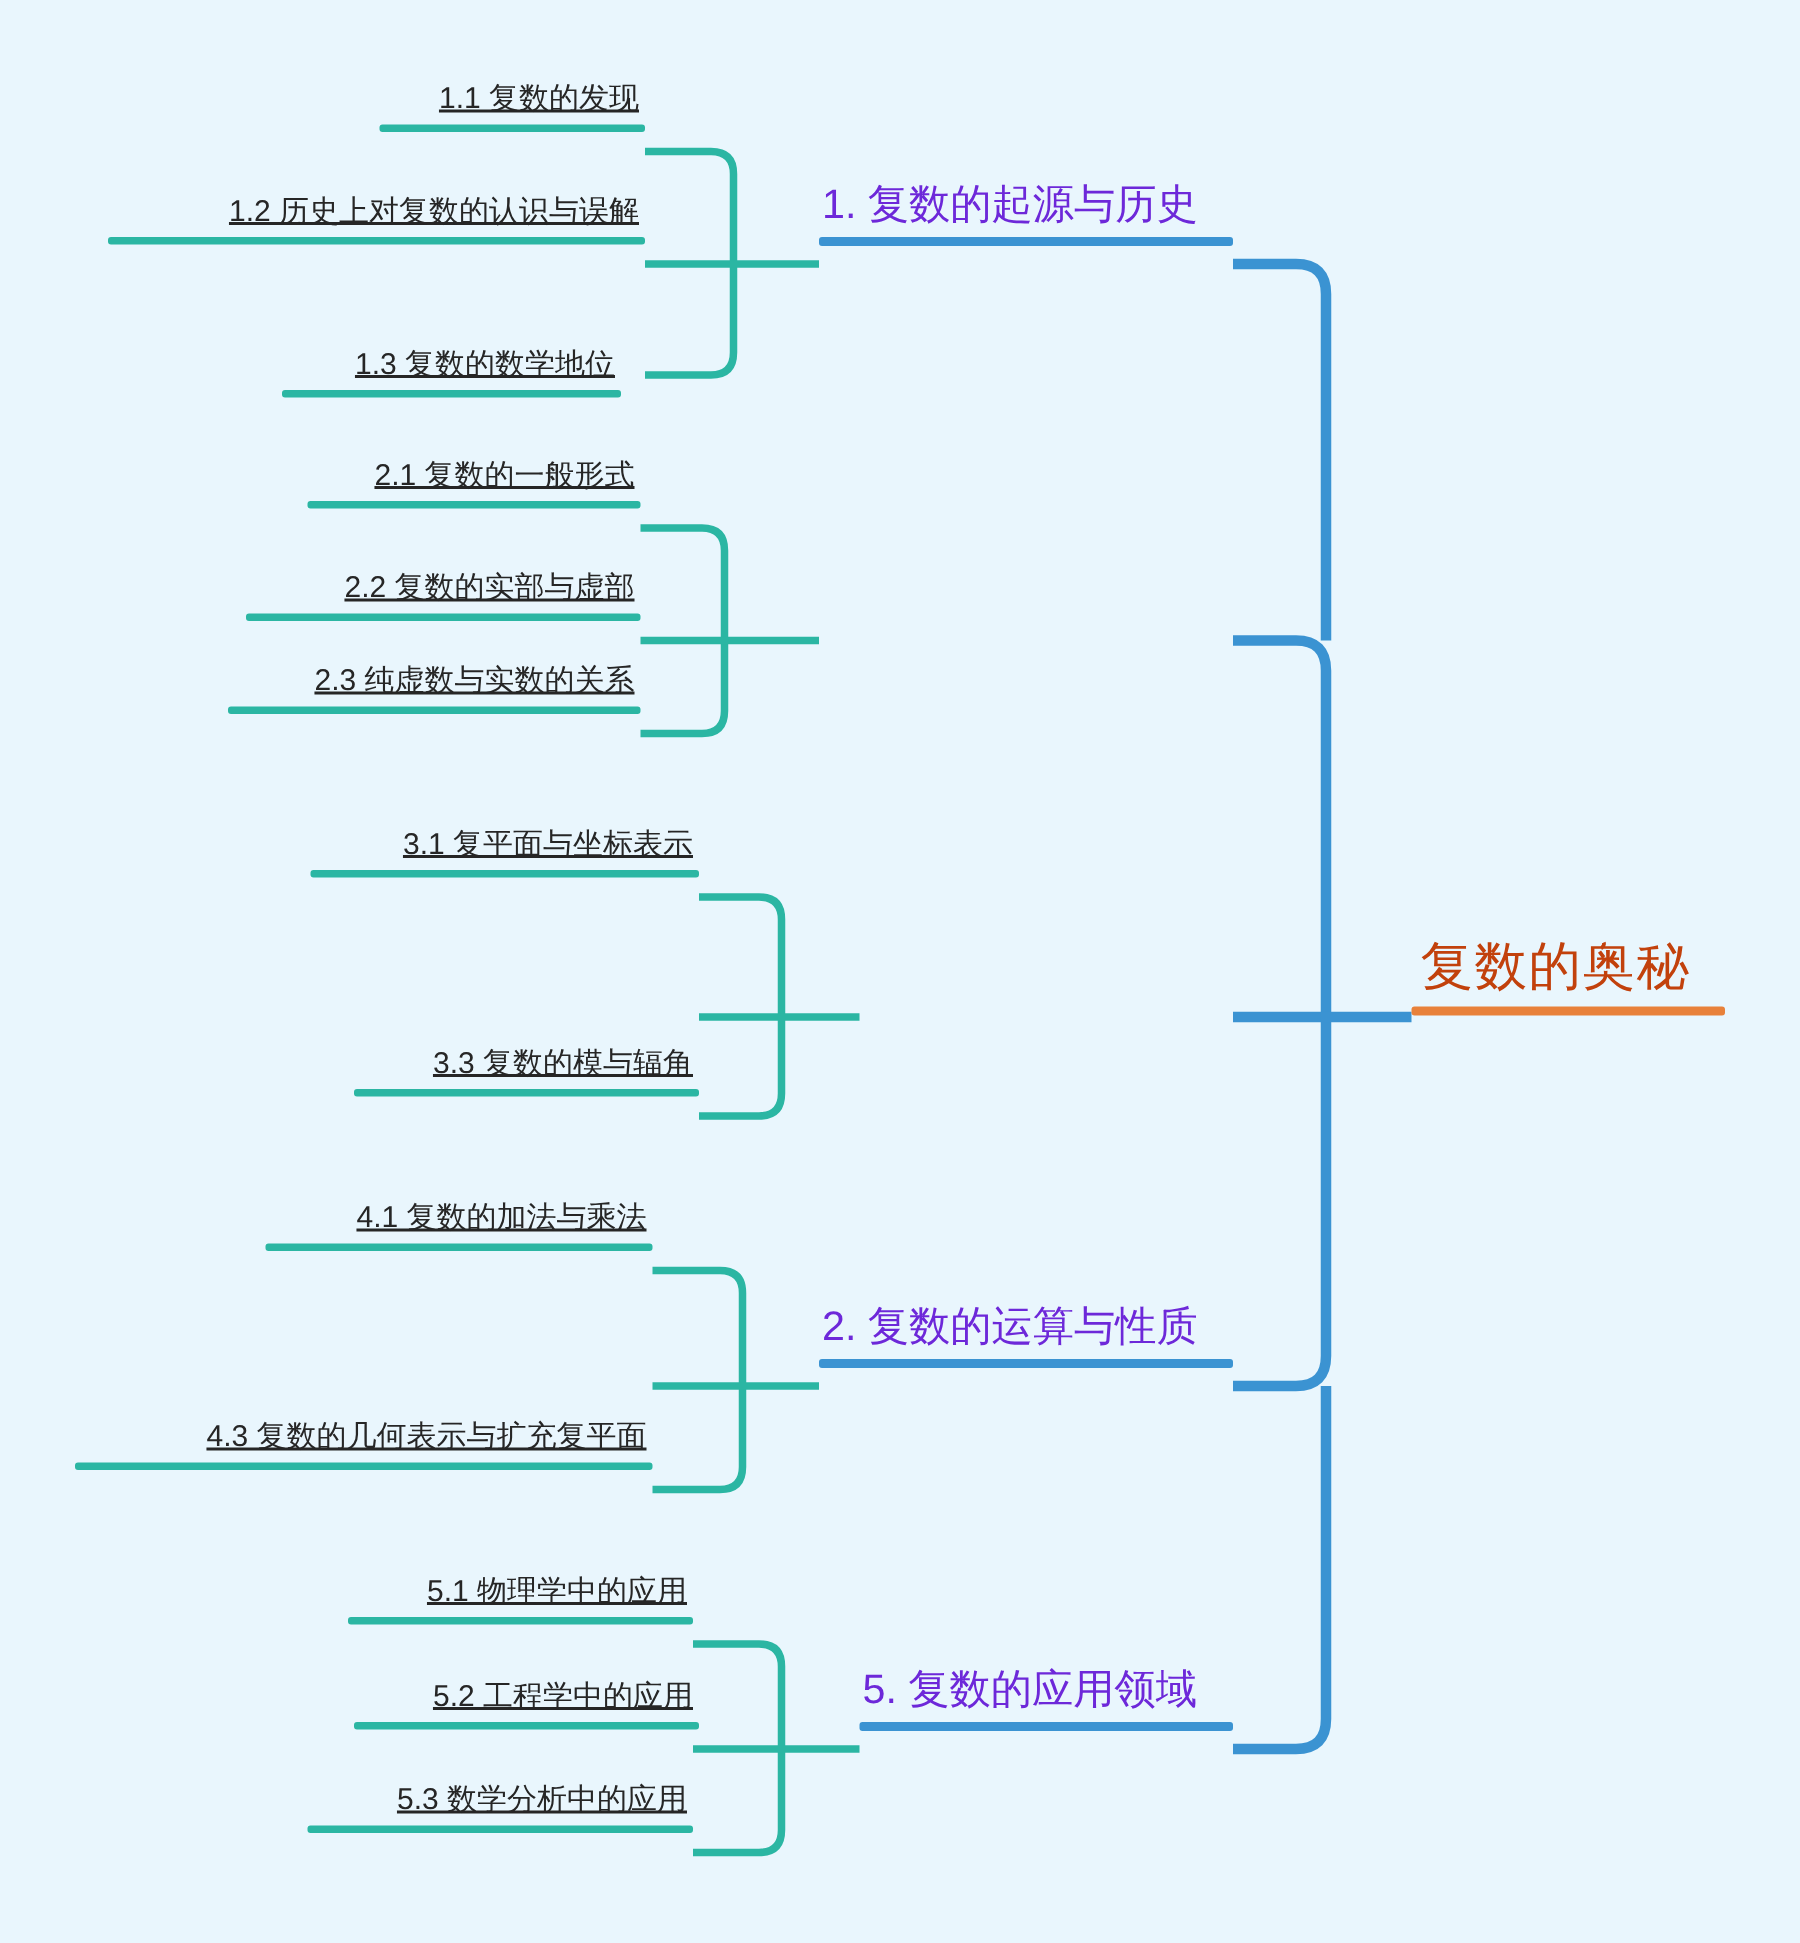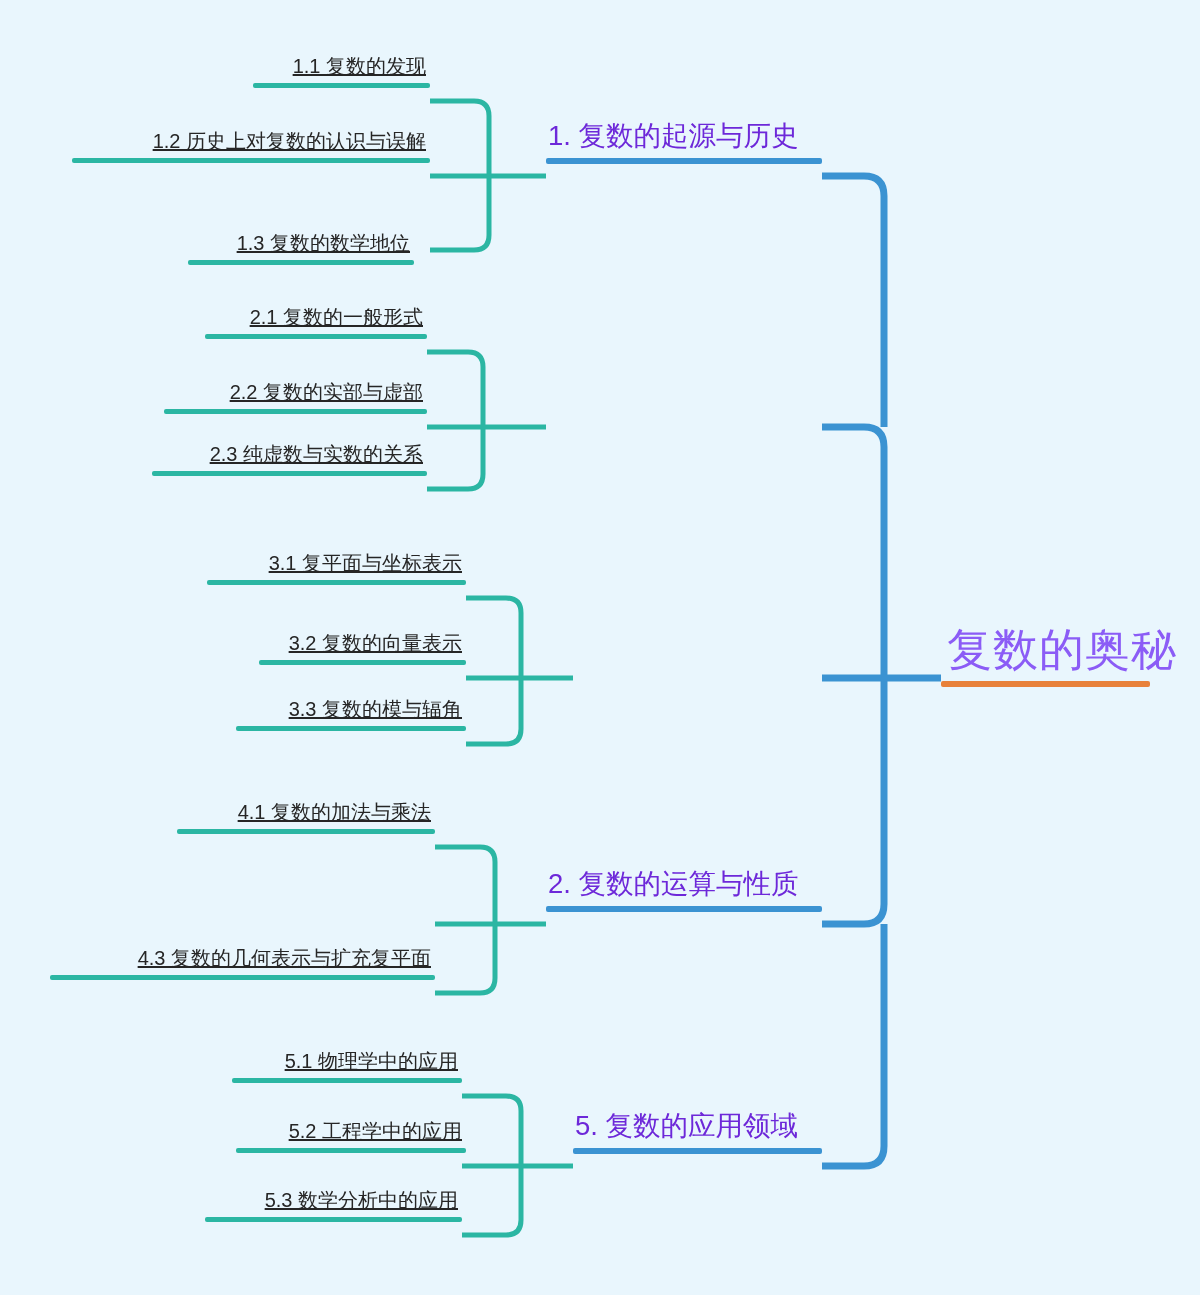--- a/index.html
+++ b/index.html
@@ -64,22 +64,22 @@
     color: #6d28d9;
     padding: 0 6px 8px 2px;
   }
   .branch .rule {
     height: 6px;
     background: #3b93d2;
   }
 
   
   .root .label {
-    font-size: 45px;
-    color: #8b5cf6;
+    font-size: 35px;
+    color: #c2410c;
     padding: 0 6px 9px 6px;
     letter-spacing: 1px;
   }
   .root .rule {
     height: 6px;
     background: #e8813a;
   }
 </style>
 </head>
 <body>
@@ -174,24 +174,20 @@
   </div>
   <div class="node leaf" style="left:152px; top:444px; width:275px;">
     <span class="label">2.3 纯虚数与实数的关系</span>
     <span class="rule"></span>
   </div>
 
   <div class="node leaf" style="left:207px; top:553px; width:259px;">
     <span class="label">3.1 复平面与坐标表示</span>
     <span class="rule"></span>
   </div>
-  <div class="node leaf" style="left:259px; top:633px; width:207px;">
-    <span class="label">3.2 复数的向量表示</span>
-    <span class="rule"></span>
-  </div>
   <div class="node leaf" style="left:236px; top:699px; width:230px;">
     <span class="label">3.3 复数的模与辐角</span>
     <span class="rule"></span>
   </div>
 
   <div class="node leaf" style="left:177px; top:802px; width:258px;">
     <span class="label">4.1 复数的加法与乘法</span>
     <span class="rule"></span>
   </div>
   <div class="node leaf" style="left:50px; top:948px; width:385px;">

